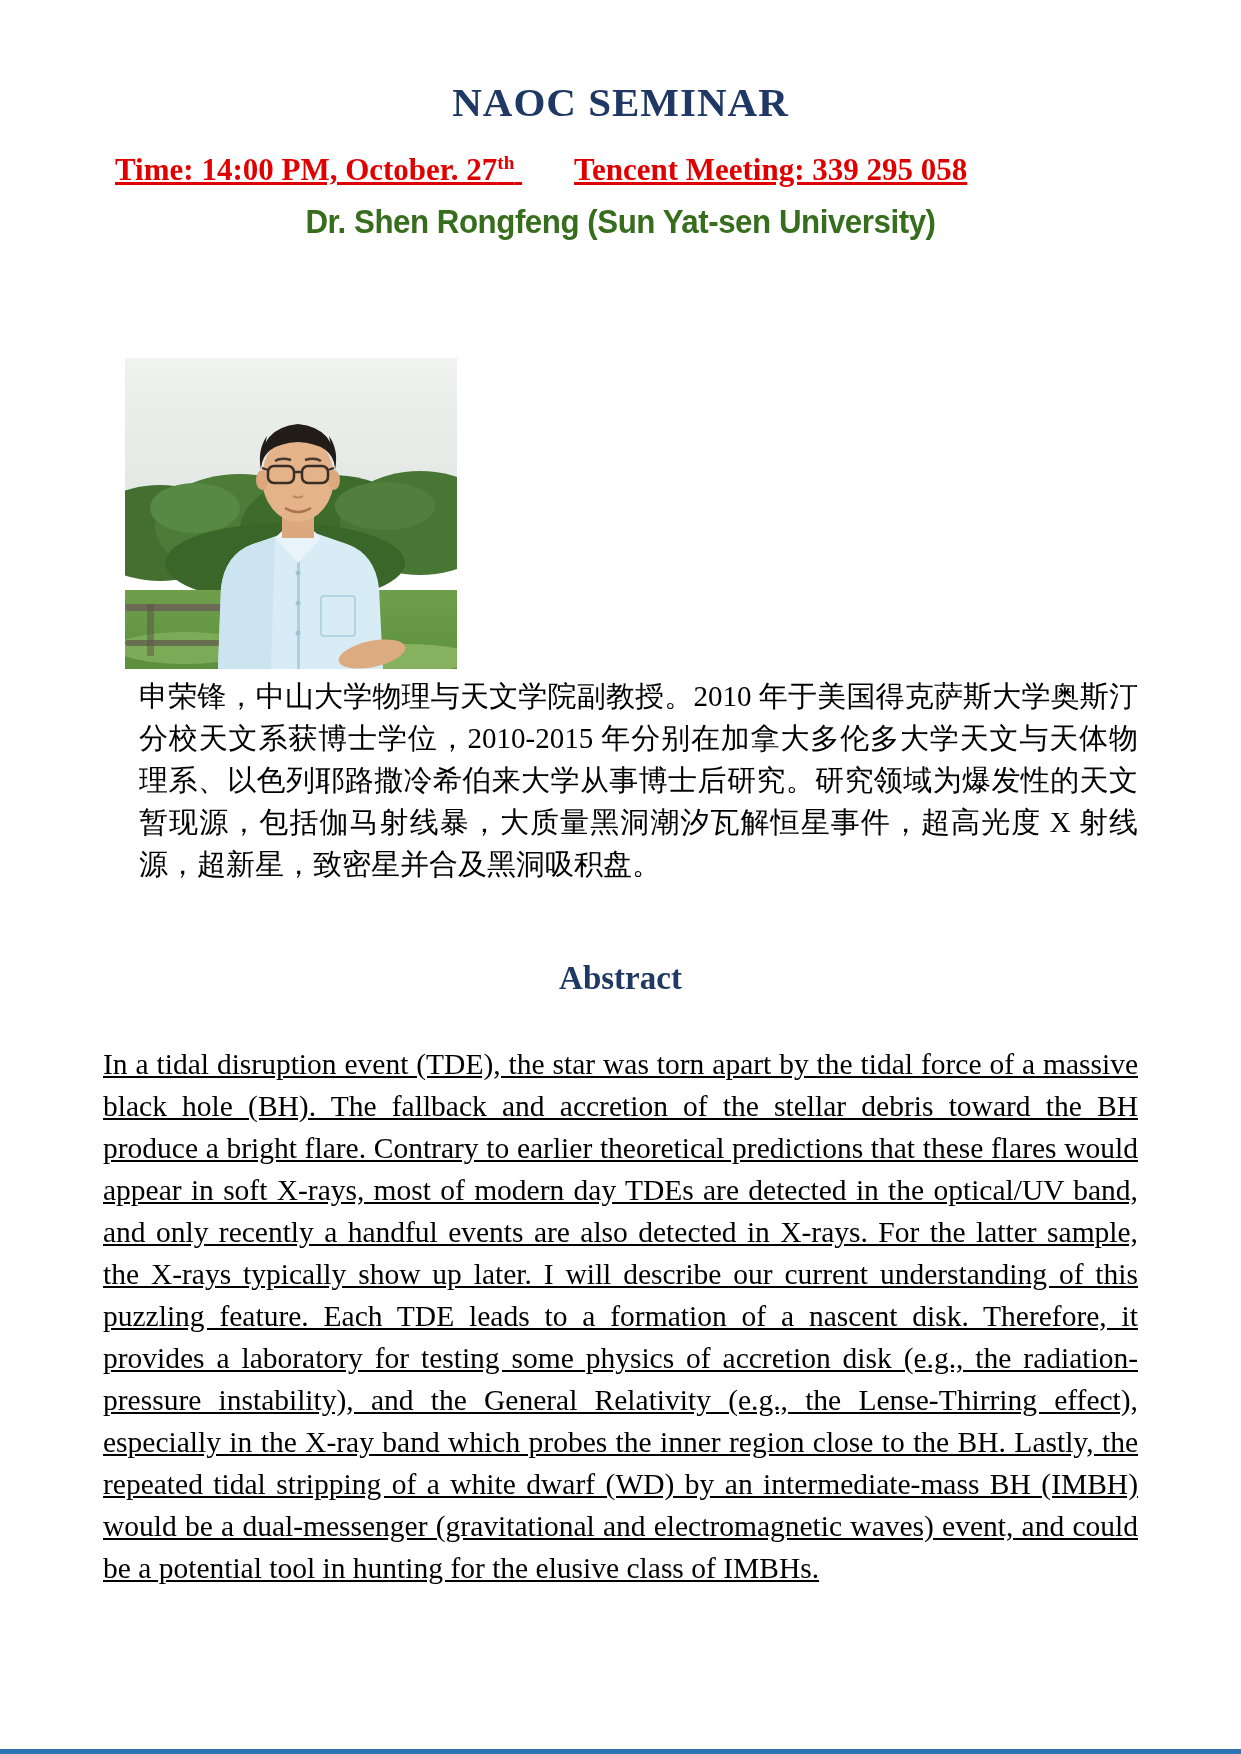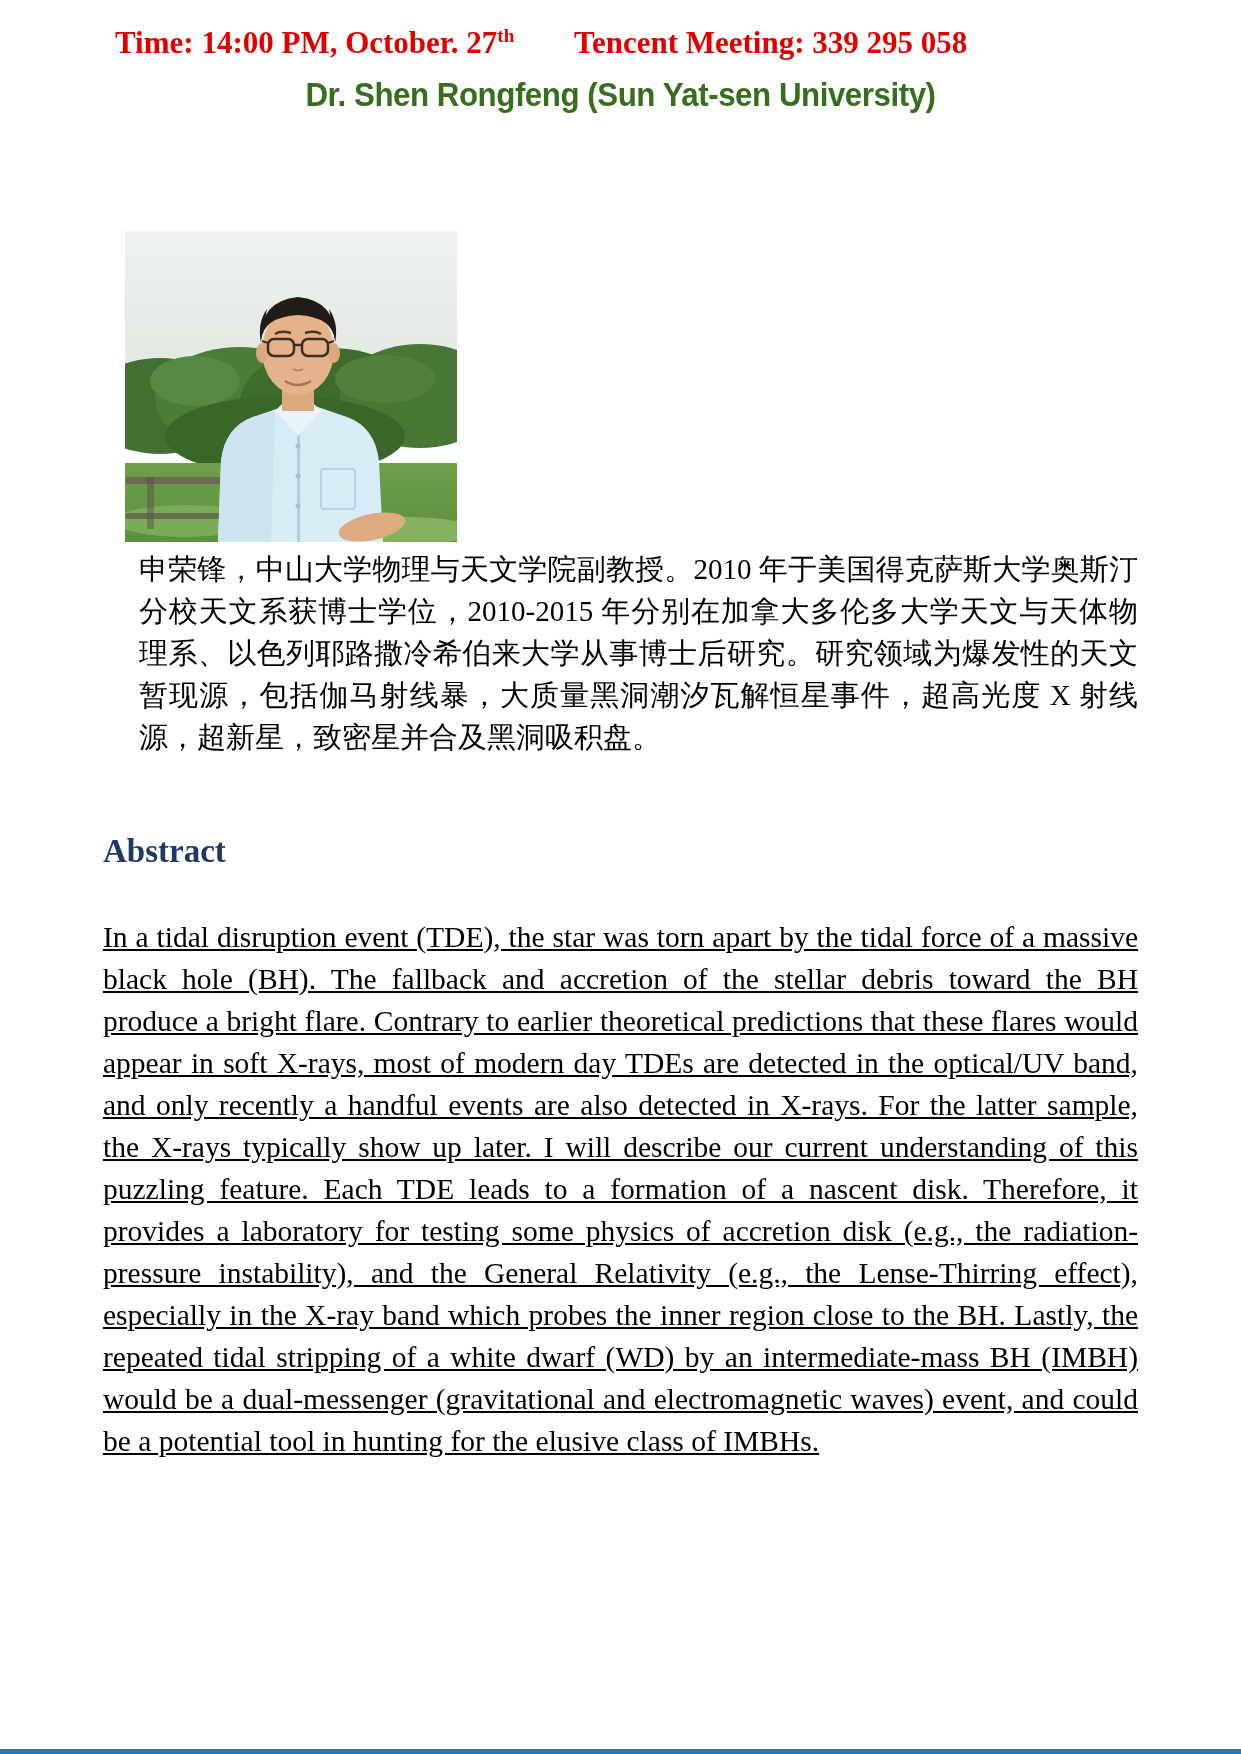--- a/index.html
+++ b/index.html
@@ -16,21 +16,21 @@
   }
   .content{padding:0 103px;}
   .main-title{
     margin:0;padding-top:78px;text-align:center;
     font:bold 41px/1.2 "Liberation Serif",serif;
     color:var(--navy);letter-spacing:1px;
   }
   .schedule{
     margin-top:24px;padding-left:12px;
     font:bold 31px/1.25 "Liberation Serif",serif;
-    color:var(--red);white-space:nowrap;
+    color:var(--red);white-space:nowrap;text-decoration:underline;
   }
   .schedule sup{font-size:0.62em;line-height:0;}
   .schedule .meeting{margin-left:52px;}
   .talk-title{
     margin:20px 0 0;text-align:center;
     font:bold 45px/1.35 "Liberation Sans",sans-serif;
     color:#000;letter-spacing:-1px;
   }
   .talk-title .tline{display:inline-block;transform:scaleX(.88);}
   .speaker{
@@ -46,37 +46,39 @@
   .photo{flex:none;width:332px;height:311px;display:block;}
   .bio-text{
     flex:1;margin:6px 0 0 14px;
     font:29px/42px "Liberation Serif",serif;
     text-align:justify;color:#000;
   }
   .abstract-heading{
     margin:74px 0 16px;
     font:bold 33px/1.2 "Liberation Serif",serif;
     color:var(--navy);
+    text-align:center;
   }
   .abstract-body{
     margin:44px 0 0;
     font:29.5px/42px "Liberation Serif",serif;
     text-align:justify;color:#000;text-decoration:underline;
   }
   .footer-rule{
     position:absolute;left:0;right:0;bottom:0;height:5px;
     background:var(--footer-blue);
   }
 </style>
 </head>
 <body>
 
 <div class="page">
   <div class="content">
 
+    <h1 class="main-title">NAOC SEMINAR</h1>
 
     <div class="schedule">
       <span><span>Time: 14:00 PM, October. 27</span><sup>th</sup></span>
       <span class="meeting">Tencent Meeting: 339 295 058</span>
     </div>
 
 
     <h3 class="speaker">
       <span class="tline">Dr. Shen Rongfeng (Sun Yat-sen University)</span>
     </h3>

